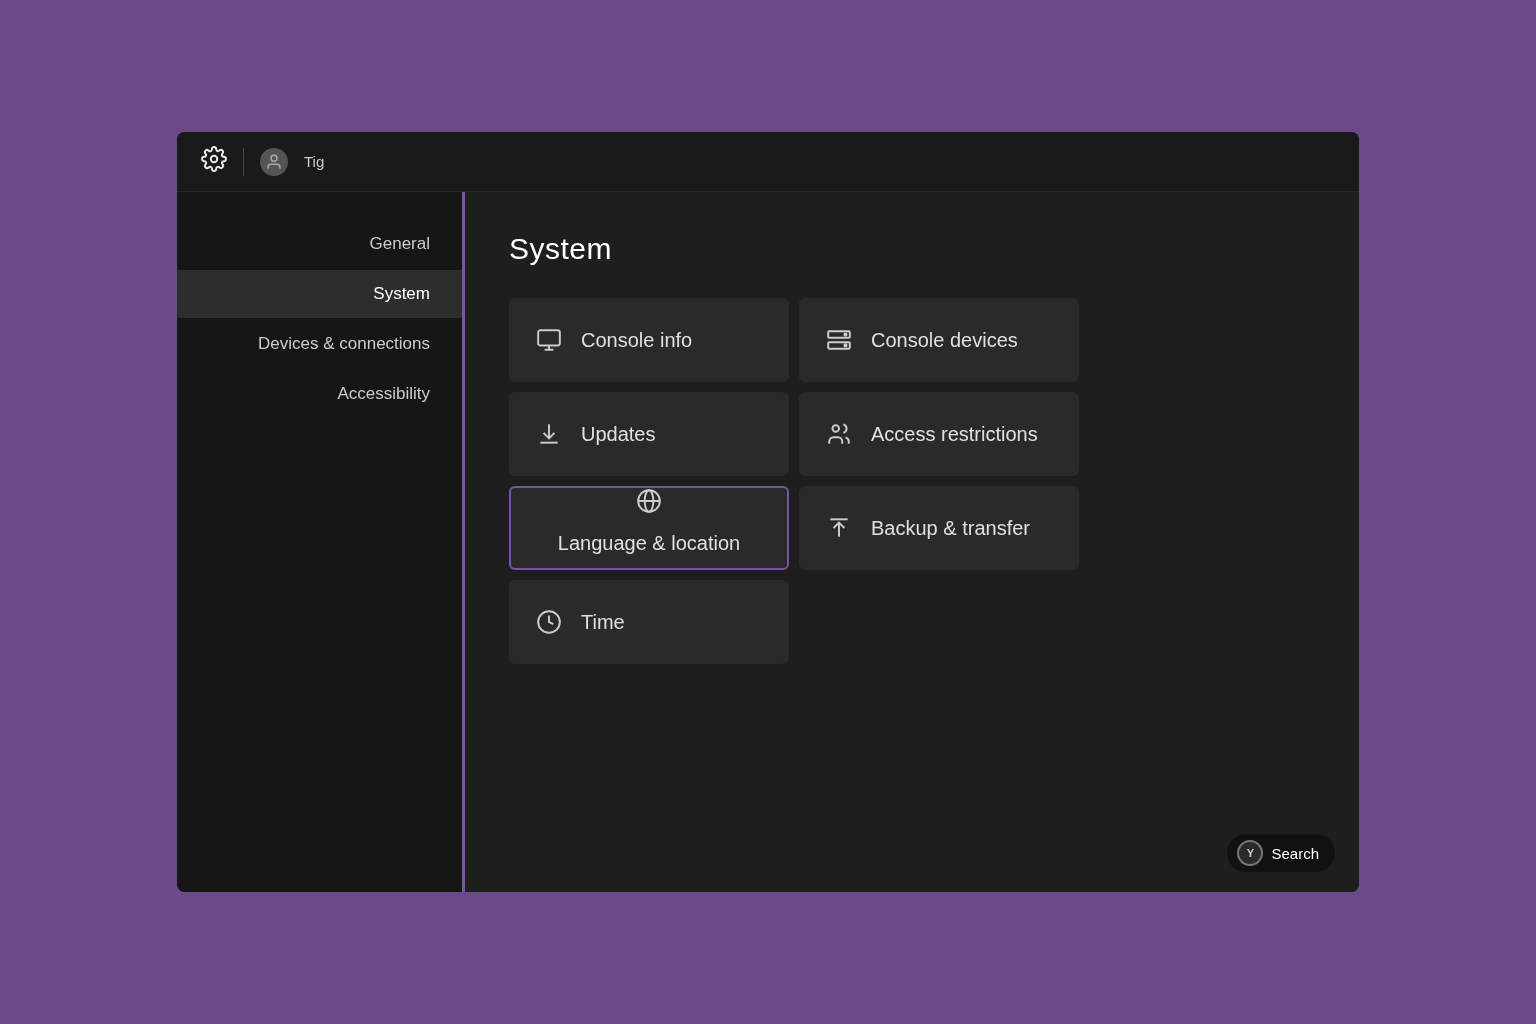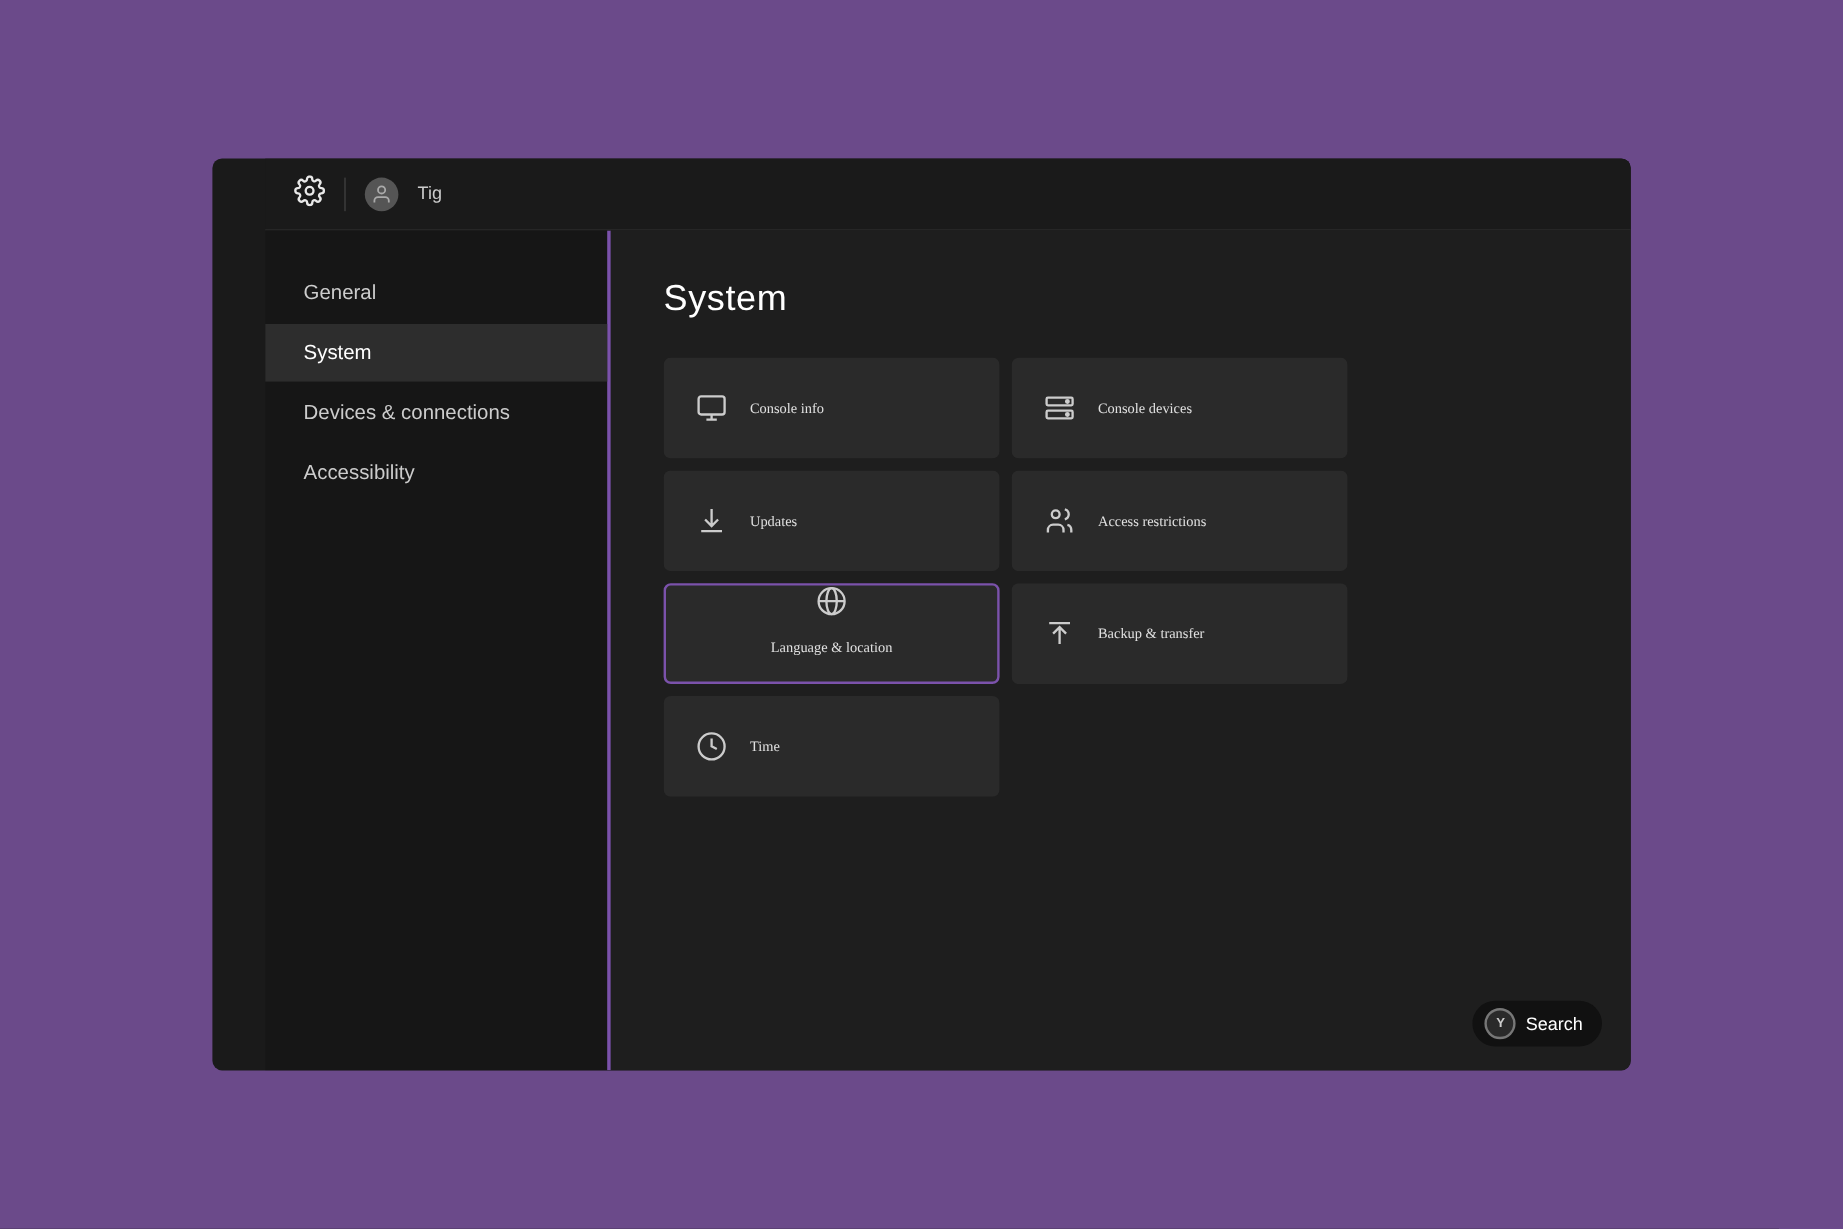--- a/index.html
+++ b/index.html
@@ -16,21 +16,20 @@
     }
 
     .console-window {
       width: 1182px;
       height: 760px;
       background-color: #1a1a1a;
       border-radius: 8px;
       display: flex;
       flex-direction: column;
       overflow: hidden;
-      padding-left: 44px;
     }
 
     .top-bar {
       height: 60px;
       background-color: #1a1a1a;
       display: flex;
       align-items: center;
       padding: 0 24px;
       gap: 16px;
       border-bottom: 1px solid #2a2a2a;
@@ -74,20 +73,21 @@
 
     .sidebar {
       width: 288px;
       background-color: #161616;
       padding: 28px 0;
       display: flex;
       flex-direction: column;
       gap: 2px;
       border-right: 3px solid #7b52ab;
       flex-shrink: 0;
+      text-align: right;
     }
 
     .sidebar-item {
       padding: 14px 32px;
       color: #cccccc;
       font-size: 17px;
       cursor: pointer;
       border-radius: 0;
       transition: background 0.15s;
     }
@@ -146,23 +146,22 @@
       font-size: 22px;
       flex-shrink: 0;
       display: flex;
       align-items: center;
       justify-content: center;
       width: 28px;
     }
 
     .tile-label {
       color: #e0e0e0;
-      font-size: 12px;
+      font-size: 20px;
       font-weight: 400;
-      font-family: Liberation Serif, serif;
     }
 
     .search-button {
       display: flex;
       align-items: center;
       gap: 8px;
       background: #111;
       border: none;
       border-radius: 20px;
       padding: 6px 16px 6px 10px;

